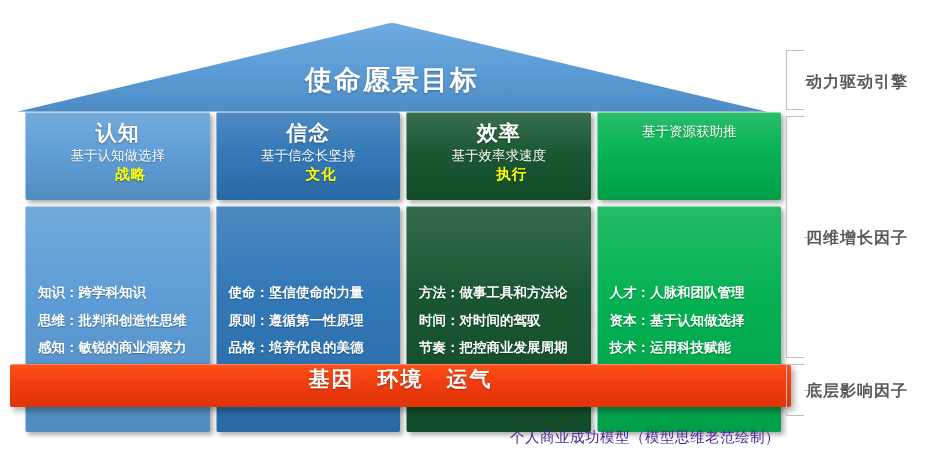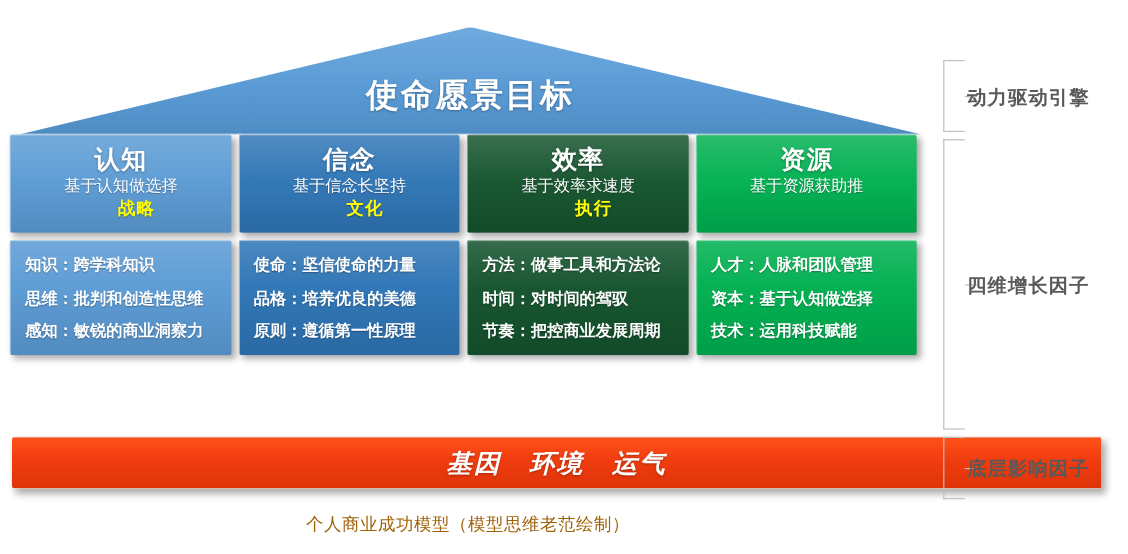--- a/index.html
+++ b/index.html
@@ -45,24 +45,24 @@
     font-weight: bold;
     color: #ffffff;
     letter-spacing: 2px;
     text-shadow: 0 1px 2px rgba(0,0,0,.30);
     line-height: 1;
   }
 
   
   .cols {
     position: absolute;
-    left: 8px;
+    left: 25px;
     top: 112px;
     width: 756px;
-    height: 184px;
+    height: 320px;
     display: flex;
     gap: 6px;
   }
   .col {
     flex: 1 1 0;
     display: flex;
     flex-direction: column;
     gap: 6px;
     min-width: 0;
   }
@@ -154,48 +154,47 @@
     line-height: 2.05;
     white-space: nowrap;
     text-shadow: 0 1px 1px rgba(0,0,0,.30);
   }
 
   
   .foundation {
     position: absolute;
     left: 10px;
     top: 364px;
-    width: 908px;
+    width: 781px;
     height: 42px;
     background: linear-gradient(180deg, #FF5117 0%, #F03C10 45%, #DE3408 100%);
     border-radius: 2px;
     box-shadow: 3px 4px 6px rgba(0,0,0,.32);
     border-top: 1px solid rgba(255,255,255,.45);
     display: flex;
-    align-items: center;
+    align-items: flex-start;
     justify-content: center;
-    font-style: italic;
   }
   .foundation-text {
     color: #ffffff;
     font-size: 21px;
     font-weight: bold;
     letter-spacing: 2px;
     text-shadow: 0 1px 2px rgba(0,0,0,.30);
   }
 
   
   .caption {
     position: absolute;
     left: 0;
     top: 428px;
     width: 780px;
-    text-align: center;
+    text-align: right;
     font-size: 14.5px;
-    color: #a16207;
+    color: #4c1d95;
     letter-spacing: .5px;
   }
 
   
   .bracket {
     position: absolute;
     box-sizing: border-box;
     border: 1px solid #BFBFBF;
     border-right: none;
     width: 18px;
@@ -253,41 +252,40 @@
     </div>
 
     <div class="col">
       <div class="card-head c-dblue">
         <div class="head-title">信念</div>
         <div class="head-sub">基于信念长坚持</div>
         <div class="head-key">文化</div>
       </div>
       <div class="card-body c-dblue">
         <div class="body-line">使命：坚信使命的力量</div>
+        <div class="body-line">原则：遵循第一性原理</div>
         <div class="body-line">品格：培养优良的美德</div>
-        <div class="body-line">原则：遵循第一性原理</div>
       </div>
     </div>
 
     <div class="col">
       <div class="card-head c-purple">
         <div class="head-title">效率</div>
         <div class="head-sub">基于效率求速度</div>
         <div class="head-key">执行</div>
       </div>
       <div class="card-body c-purple">
         <div class="body-line">方法：做事工具和方法论</div>
         <div class="body-line">时间：对时间的驾驭</div>
         <div class="body-line">节奏：把控商业发展周期</div>
       </div>
     </div>
 
     <div class="col">
       <div class="card-head c-green">
-        <div class="head-title">资源</div>
         <div class="head-sub">基于资源获助推</div>
       </div>
       <div class="card-body c-green">
         <div class="body-line">人才：人脉和团队管理</div>
         <div class="body-line">资本：基于认知做选择</div>
         <div class="body-line">技术：运用科技赋能</div>
       </div>
     </div>
 
   </div>

